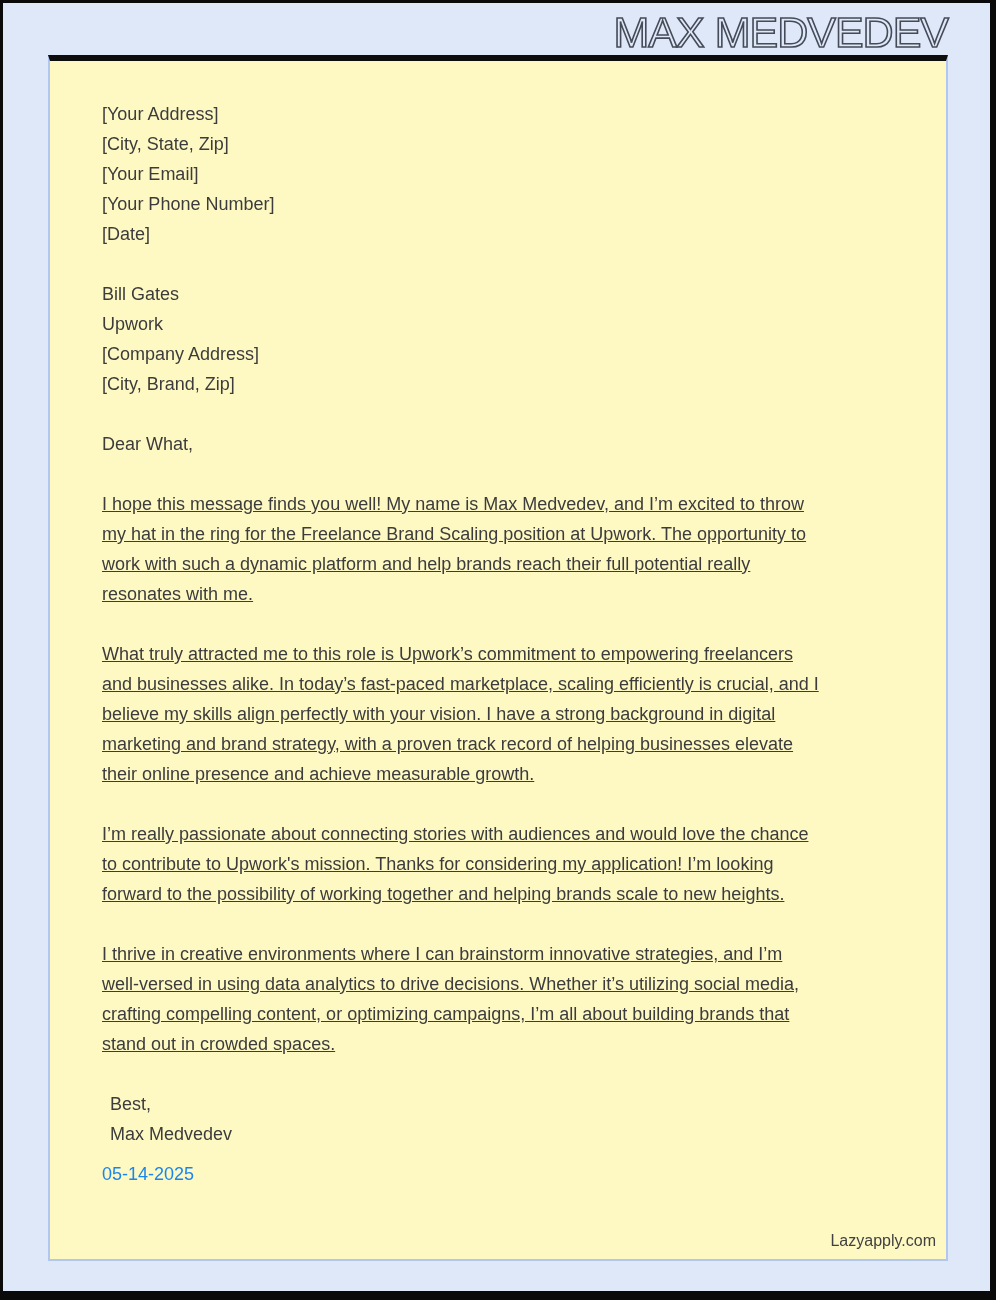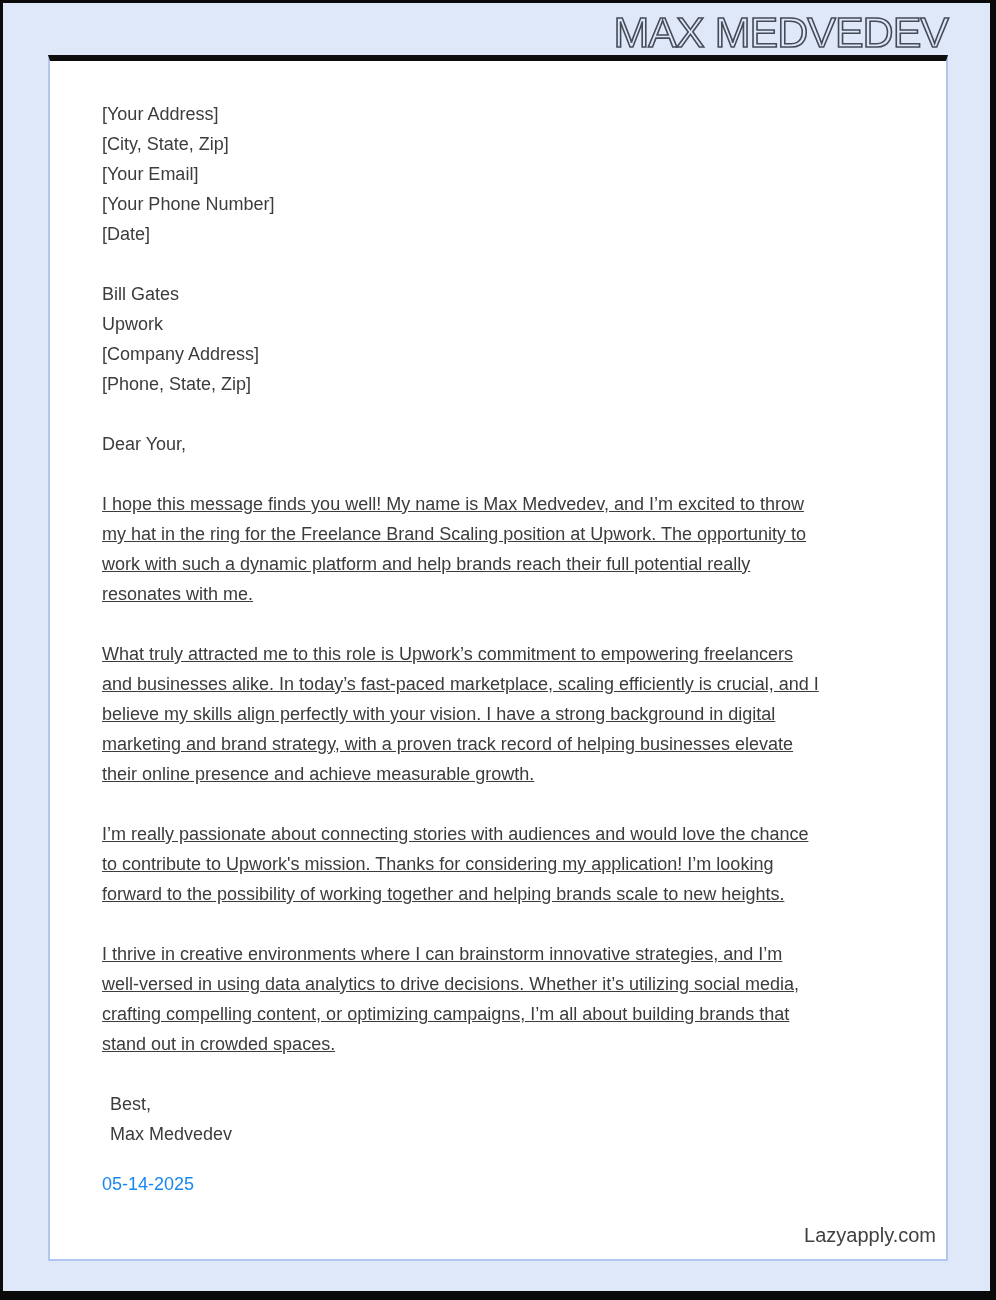--- a/index.html
+++ b/index.html
@@ -41,21 +41,21 @@
     -webkit-text-stroke: 1.6px #454b57;
     white-space: nowrap;
   }
   .letter-document {
     position: absolute;
     top: 55px;
     left: 48px;
     width: 900px;
     height: 1206px;
     box-sizing: border-box;
-    background: #ffffff;
+    background: #fef9c3;
     border-top: 6px solid #0d0d0d;
     border-left: 2px solid #b2c7f0;
     border-right: 2px solid #b2c7f0;
     border-bottom: 2px solid #b2c7f0;
   }
   .doc-content {
     position: absolute;
     top: 0;
     left: 0;
     right: 0;
@@ -73,28 +73,28 @@
     white-space: pre-line;
     margin: 0 0 30px 0;
     max-width: 830px;
     text-decoration: underline;
   }
   .closing-block {
     white-space: pre-line;
     margin: 8px;
   }
   .letter-date {
-    margin-top: 20px;
+    margin-top: 10px;
     color: #1986f0;
   }
   .watermark {
     position: absolute;
     right: 10px;
-    bottom: 14px;
-    font-size: 20px;
+    bottom: 8px;
+    font-size: 16px;
     line-height: 20px;
     color: #414141;
     text-decoration: none;
   }
 </style>
 </head>
 <body>
 
 <div class="page-frame">
   <div class="page-background"></div>
@@ -106,23 +106,23 @@
 
       <div class="text-block">[Your Address]
 [City, State, Zip]
 [Your Email]
 [Your Phone Number]
 [Date]</div>
 
       <div class="text-block">Bill Gates
 Upwork
 [Company Address]
-[Phone, State, Zip]</div>
+[City, Brand, Zip]</div>
 
-      <div class="text-block">Dear Your,</div>
+      <div class="text-block">Dear What,</div>
 
       <p class="paragraph">I hope this message finds you well! My name is Max Medvedev, and I’m excited to throw
 my hat in the ring for the Freelance Brand Scaling position at Upwork. The opportunity to
 work with such a dynamic platform and help brands reach their full potential really
 resonates with me.</p>
 
       <p class="paragraph">What truly attracted me to this role is Upwork’s commitment to empowering freelancers
 and businesses alike. In today’s fast-paced marketplace, scaling efficiently is crucial, and I
 believe my skills align perfectly with your vision. I have a strong background in digital
 marketing and brand strategy, with a proven track record of helping businesses elevate

